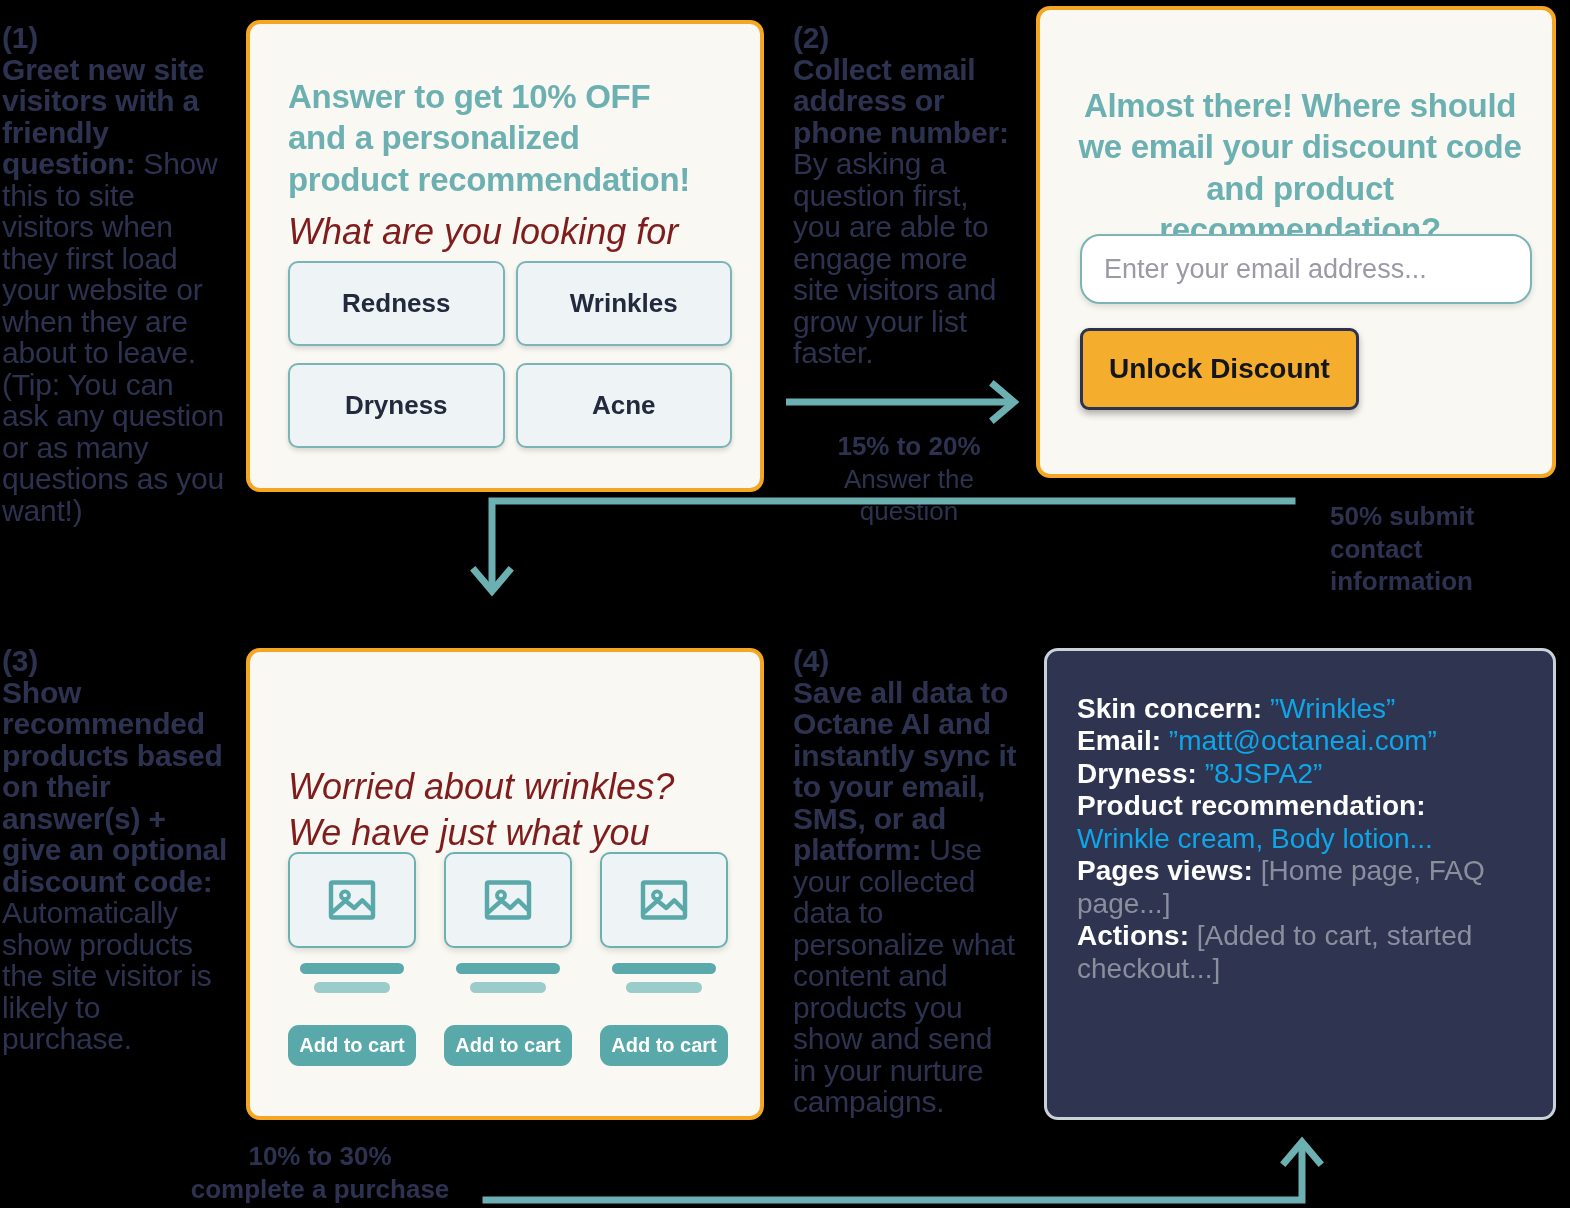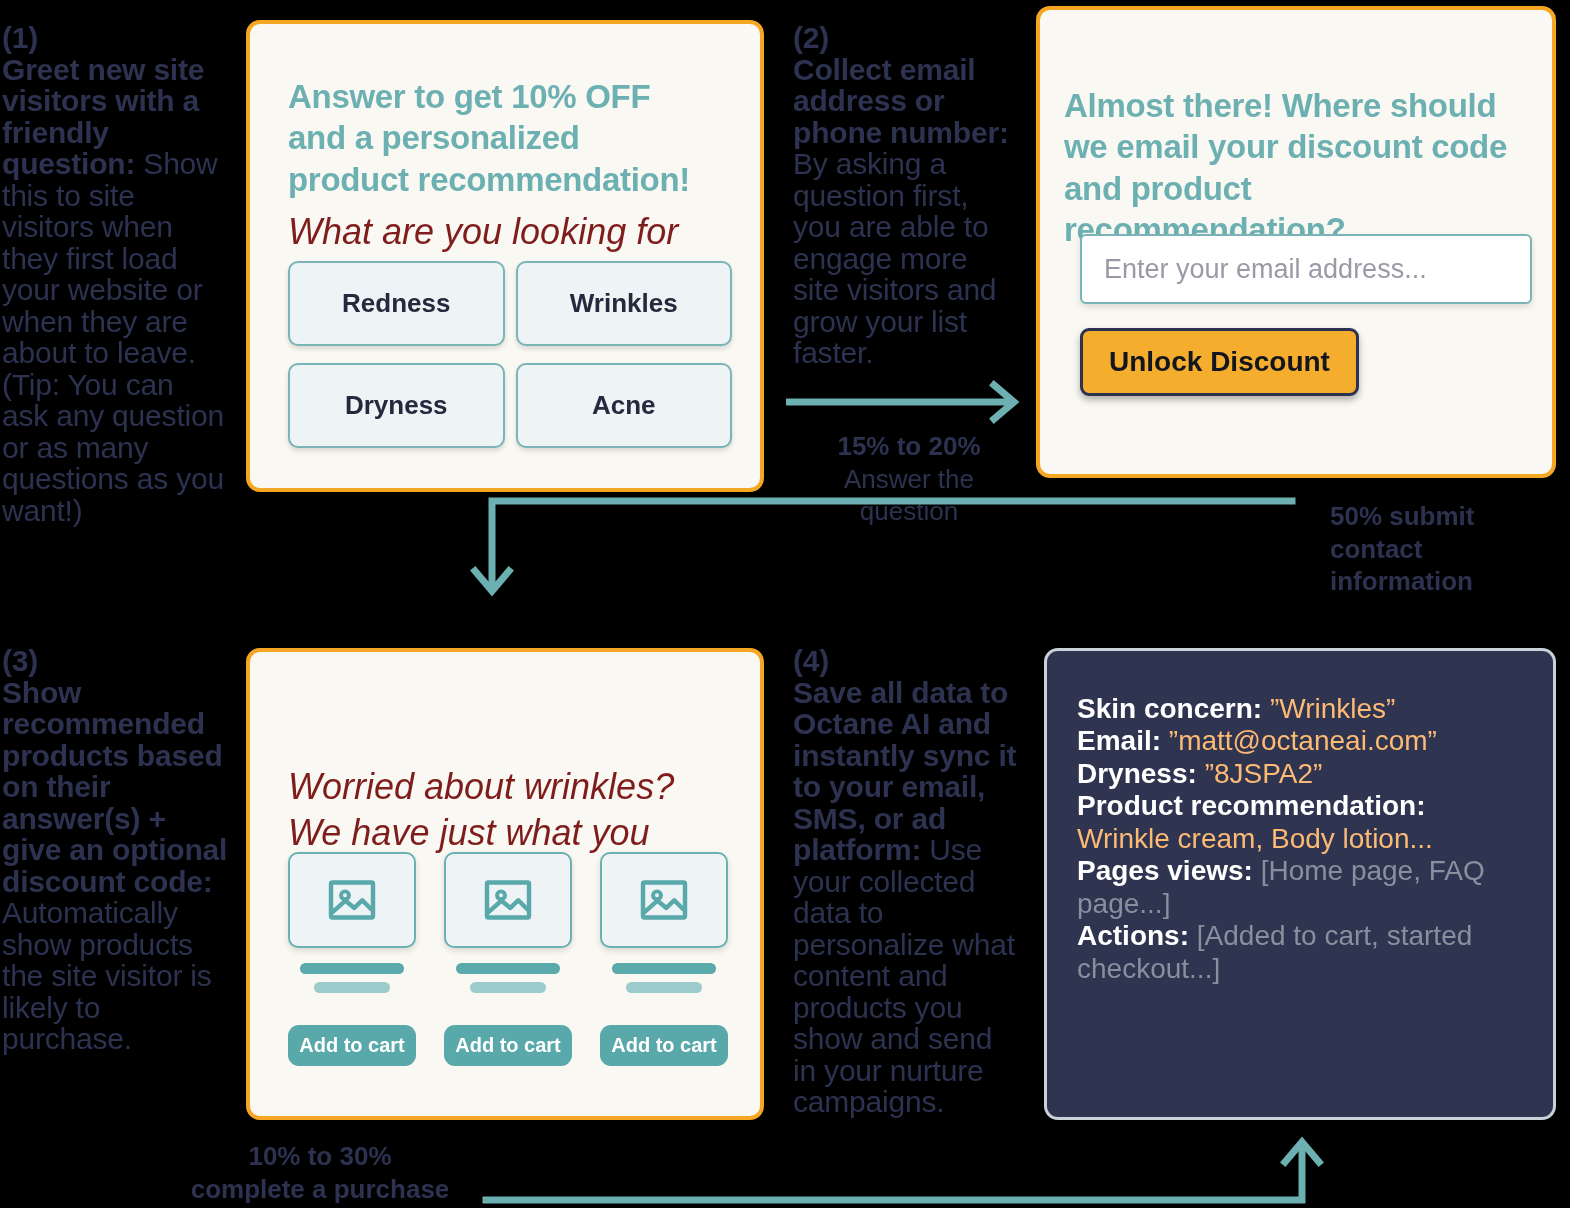--- a/index.html
+++ b/index.html
@@ -70,35 +70,35 @@
     color: #242a3d;
     font-size: 26px;
     font-weight: 700;
     box-shadow: 0 3px 5px rgba(0,0,0,0.13);
   }
 
   
   .email-input {
     background: #ffffff;
     border: 2px solid #7ab4b6;
-    border-radius: 6px;
+    border-radius: 20px;
     height: 70px;
     display: flex;
     align-items: center;
     padding-left: 22px;
     box-sizing: border-box;
     color: #9a9aa6;
     font-size: 27px;
     box-shadow: 0 3px 6px rgba(0,0,0,0.12);
   }
   .unlock-btn {
     background: #f5ad2e;
     border: 3px solid #2d3250;
     border-radius: 9px;
-    height: 68px;
+    height: 82px;
     display: inline-flex;
     align-items: center;
     padding: 8px 26px;
     color: #13161f;
     font-size: 28px;
     font-weight: 700;
     box-sizing: border-box;
     box-shadow: 0 4px 7px rgba(0,0,0,0.3);
   }
 
@@ -140,21 +140,21 @@
     box-sizing: border-box;
     box-shadow: 0 6px 14px rgba(0,0,0,0.55);
     padding: 42px 30px;
   }
   .data-panel .line {
     font-size: 28px;
     line-height: 1.16;
     color: #ffffff;
   }
   .data-panel b { font-weight: 700; color: #ffffff; }
-  .v-teal { color: #fdba74; font-weight: 400; text-align: center; }
+  .v-teal { color: #0ea5e9; font-weight: 400; text-align: center; }
   .v-gray { color: #8a8f9e; font-weight: 400; }
 
   
   .flow-label {
     color: #2d3250;
     font-size: 26px;
     line-height: 1.25;
     font-weight: 400;
   }
   .flow-label .pct { font-weight: 700; display: block; }
@@ -196,21 +196,21 @@
     <path d="M2 22 H224" stroke="#6cb0b2" stroke-width="7" stroke-linecap="square"></path>
     <path d="M208 5 L228 22 L208 39" stroke="#6cb0b2" stroke-width="7" fill="none" stroke-linecap="square" stroke-linejoin="miter"></path>
   </svg>
 </div>
 <div class="abs flow-label" style="left:795px; top:430px; width:228px; text-align:center;">
   <span class="pct">15% to 20%</span>
   <span>Answer the question</span>
 </div>
 
 <div class="abs card" style="left:1036px; top:6px; width:520px; height:472px;">
-  <div class="abs card-title" style="left:24px; top:75px; width:452px;">Almost there! Where should we email your discount code and product recommendation?</div>
+  <div class="abs card-title" style="left:34px; top:75px; width:452px;text-align:center;">Almost there! Where should we email your discount code and product recommendation?</div>
   <div class="abs email-input" style="left:40px; top:224px; width:452px;" placeholder="Enter your email address...">
     <span>Enter your email address...</span>
   </div>
   <div class="abs unlock-btn" style="left:40px; top:318px;">
     <span>Unlock Discount</span>
   </div>
 </div>
 
 <div class="abs" style="left:470px; top:495px;">
   <svg width="840" height="118" viewBox="0 0 840 118" fill="none" aria-hidden="true">

